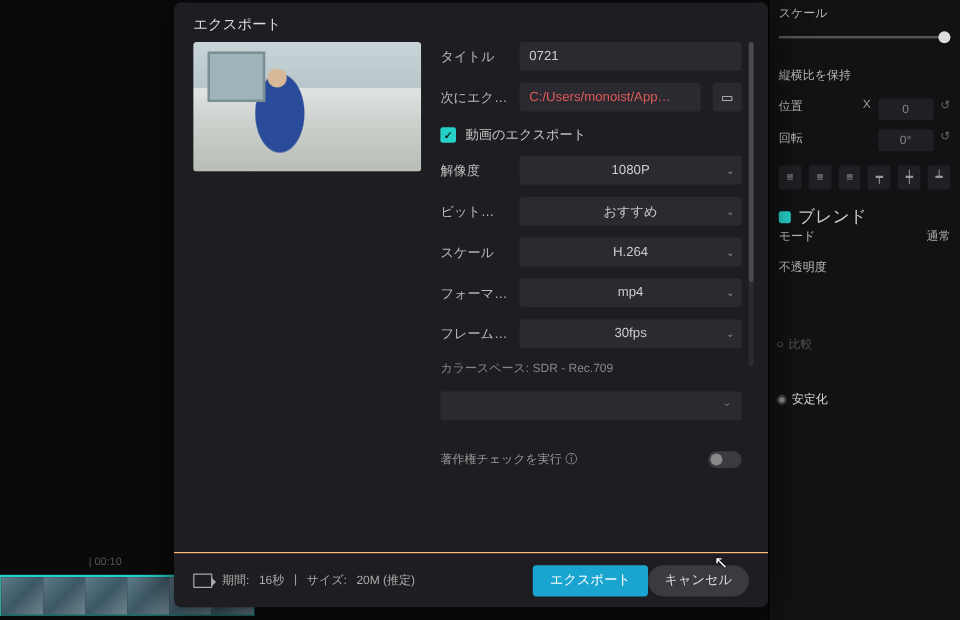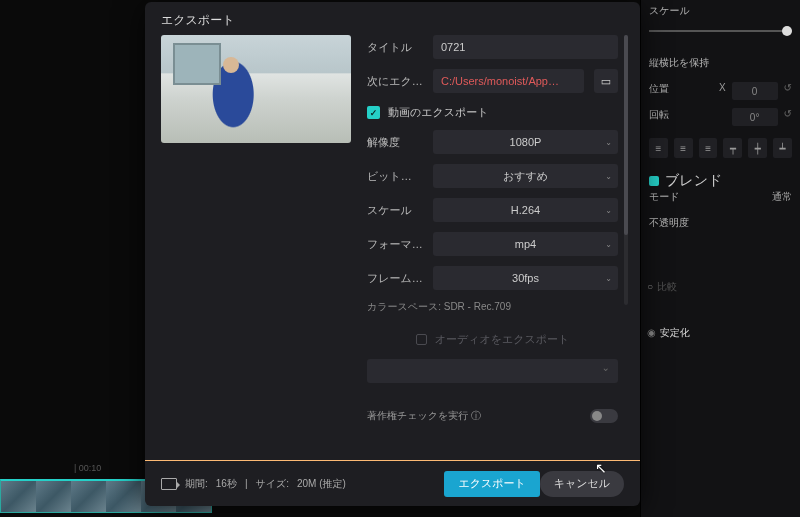--- a/index.html
+++ b/index.html
@@ -247,24 +247,20 @@
       </div>
       <div class="frow">
         <div class="flab">フレーム…</div>
         <div class="fselect">
             <span>30fps</span>
             <span class="chev">⌄</span>
           </div>
       </div>
       <div class="colorspace">カラースペース: SDR - Rec.709</div>
 
-      <div class="sec-hdr muted">
-        <div class="chk2"></div>
-        <span>オーディオをエクスポート</span>
-      </div>
       <div class="blank-sel"></div>
 
       <div class="copyright">
         <span>著作権チェックを実行 ⓘ</span>
         <div class="toggle"></div>
       </div>
     </div>
   </div>
 
   <div class="m-foot">

